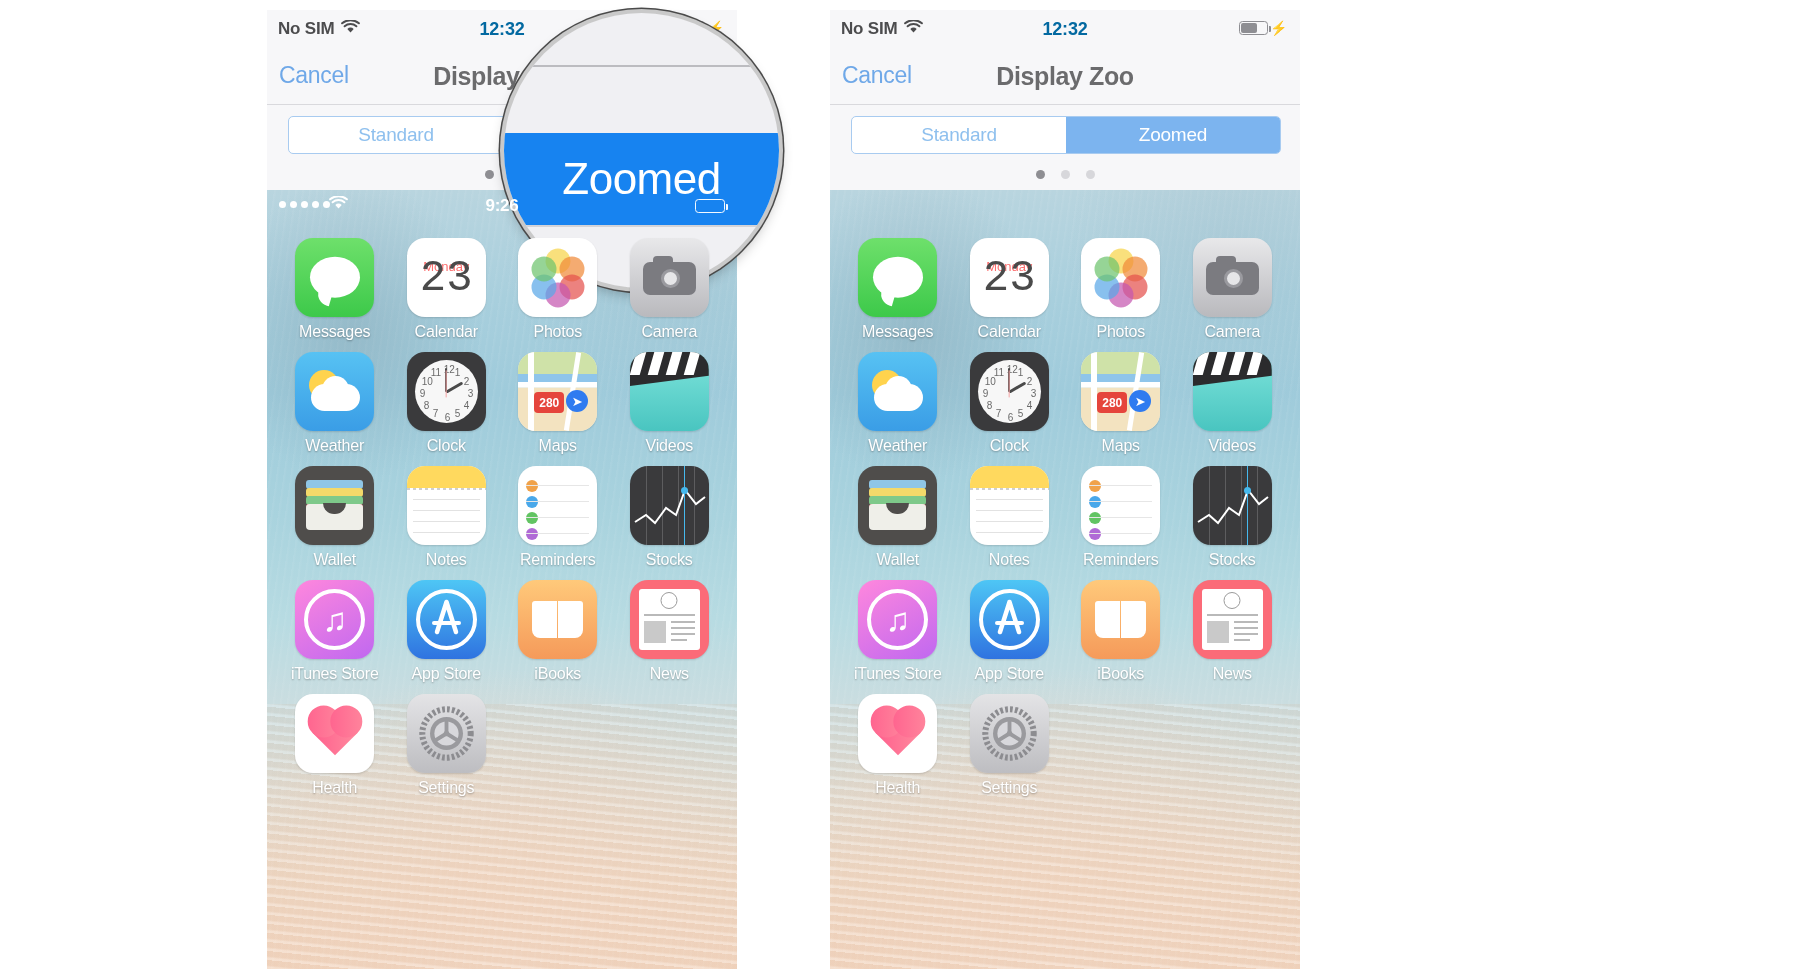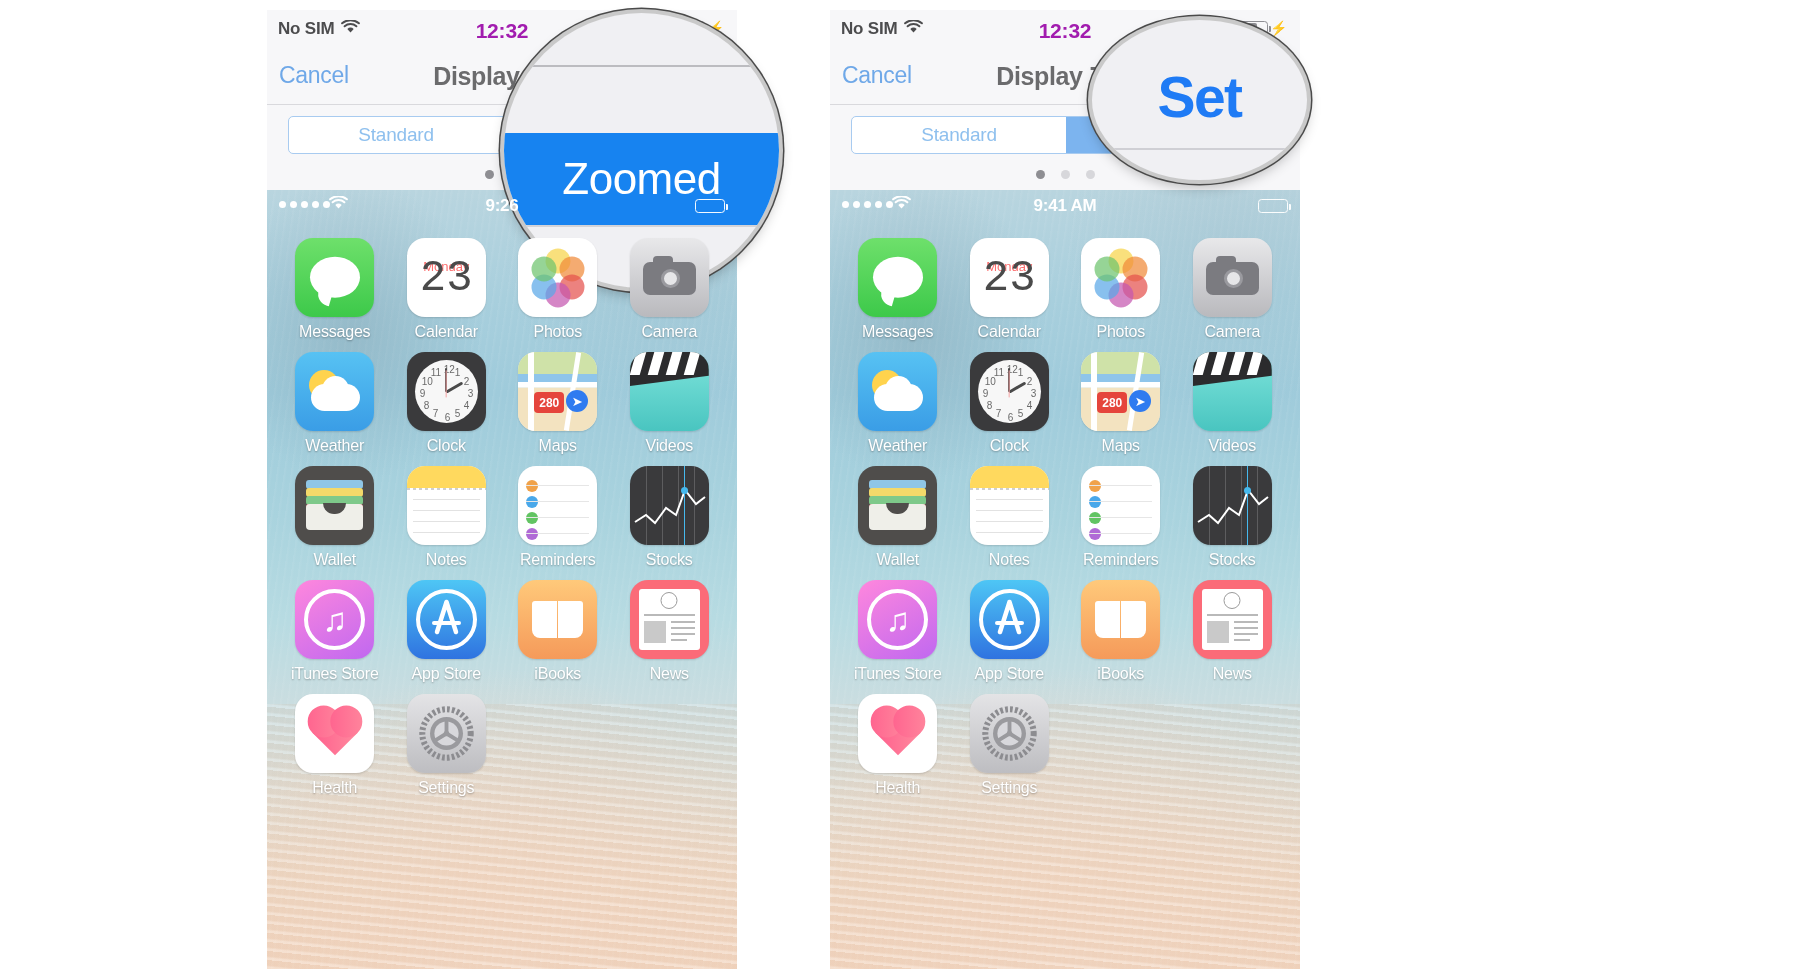--- a/index.html
+++ b/index.html
@@ -17,21 +17,21 @@
   .panel.left{left:267px;}
   .panel.right{left:830px;}
 
   .ios-chrome{position:absolute;left:0;top:0;width:470px;height:180px;background:#f7f7f9;}
   .statusbar{
     position:absolute;left:0;top:0;width:470px;height:36px;
     display:flex;align-items:center;
   }
   .sb-left{position:absolute;left:11px;top:9px;display:flex;align-items:center;gap:7px;}
   .sb-carrier{font-size:17px;font-weight:600;color:#4c4c4e;letter-spacing:-0.2px;}
-  .sb-time{position:absolute;left:0;right:0;top:9px;text-align:center;font-size:21px;font-weight:600;color:#a21caf;letter-spacing:-0.2px;}
+  .sb-time{position:absolute;left:0;right:0;top:9px;text-align:center;font-size:18px;font-weight:600;color:#0369a1;letter-spacing:-0.2px;}
   .sb-right{position:absolute;right:12px;top:11px;display:flex;align-items:center;gap:3px;}
   .batt{
     width:29px;height:14px;border:1.5px solid #8e8e93;border-radius:3.5px;position:relative;box-sizing:border-box;
   }
   .batt:after{content:"";position:absolute;right:-4px;top:4px;width:2px;height:6px;background:#8e8e93;border-radius:0 1px 1px 0;}
   .batt .fill{position:absolute;left:1px;top:1px;bottom:1px;width:60%;background:#8e8e93;border-radius:2px;}
   .bolt{font-size:14px;color:#4c4c4e;line-height:1;}
 
   .navbar{
     position:absolute;left:0;top:36px;width:470px;height:58px;
@@ -538,38 +538,20 @@
       </div>
 
       <div class="dots">
         <span class="dot on"></span>
         <span class="dot"></span>
         <span class="dot"></span>
       </div>
     </div>
 
     <div class="home">
-      <div class="hs-status">
-        <span class="hs-dots">
-            <i></i>
-            <i></i>
-            <i></i>
-            <i></i>
-            <i></i>
-          </span>
-        <span class="hs-wifi">
-          <svg width="19" height="14" viewBox="0 0 19 14">
-            <path d="M9.5 12.6 L6.3 9.0 a4.8 4.8 0 0 1 6.4 0 Z" fill="#ffffff"></path>
-            <path d="M3.6 6.3 a9 9 0 0 1 11.8 0" stroke="#ffffff" stroke-width="2" fill="none" stroke-linecap="round"></path>
-            <path d="M1.1 3.3 a13 13 0 0 1 16.8 0" stroke="#ffffff" stroke-width="2" fill="none" stroke-linecap="round"></path>
-          </svg>
-        </span>
-        <span class="hs-time">9:41 AM</span>
-        <span class="hs-batt"></span>
-      </div>
 
       <div class="grid">
 
         <div class="app">
           <div class="icon i-messages">
               <div class="bub"></div>
             </div>
           <div class="lbl">Messages</div>
         </div>
 
@@ -780,20 +762,14 @@
   <div class="callout" id="callout-zoomed">
     <div class="inner">
       <div class="topline"></div>
       <div class="band">
         <span>Zoomed</span>
       </div>
       <div class="botline"></div>
     </div>
   </div>
 
-  <div class="callout" id="callout-set">
-    <div class="inner">
-      <div class="setlbl">Set</div>
-      <div class="hairline"></div>
-    </div>
-  </div>
 
 </div>
 
 </body></html>

